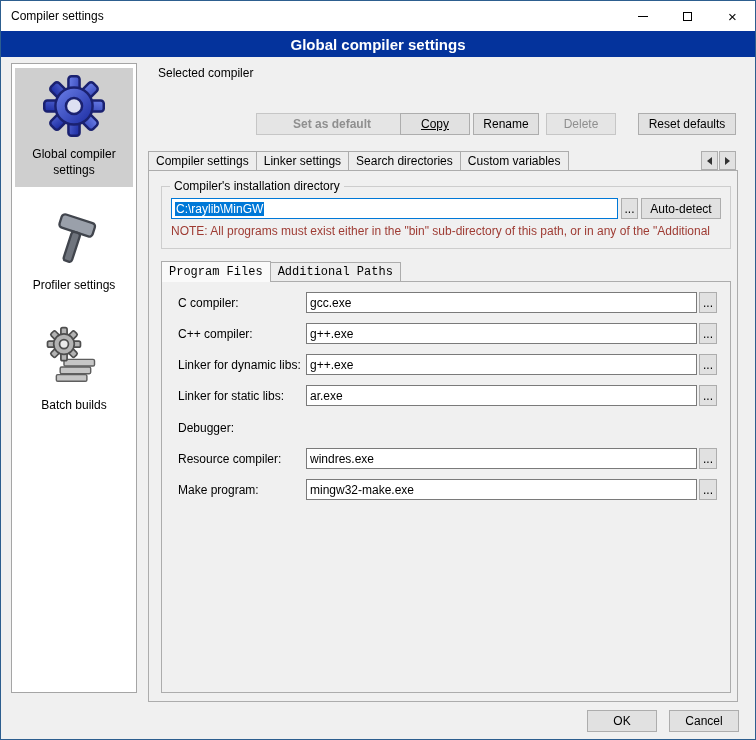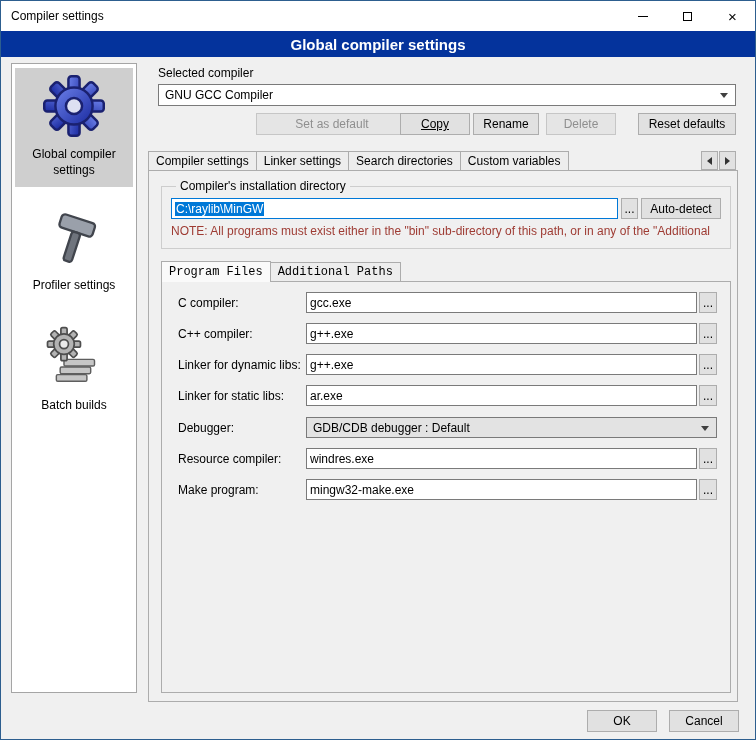--- a/index.html
+++ b/index.html
@@ -41,21 +41,21 @@
   
   .sc-label { position: absolute; left: 157px; top: 65px; }
   .combo { position: absolute; border: 1px solid #7A7A7A; background: #FFF;
            display: flex; align-items: center; padding: 0 22px 0 6px; white-space: nowrap; overflow: hidden; }
   .combo.gray { background: #E3E3E3; }
   .caret { position: absolute; right: 7px; top: 50%; margin-top: -2px; width: 0; height: 0;
            border-left: 4px solid transparent; border-right: 4px solid transparent;
            border-top: 5px solid #404040; }
   .main-combo { left: 157px; right: 19px; top: 83px; height: 22px; }
 
-  .b-setdef { left: 255px; top: 112px; width: 152px; }
+  .b-setdef { left: 255px; top: 112px; width: 152px; font-weight: bold; }
   .b-copy   { left: 399px; top: 112px; width: 70px; text-decoration: underline; }
   .b-rename { left: 472px; top: 112px; width: 66px; }
   .b-delete { left: 545px; top: 112px; width: 70px; }
   .b-reset  { right: 19px; top: 112px; width: 98px; }
 
   
   .tabstrip { position: absolute; left: 147px; top: 149px; right: 56px; height: 21px;
               display: flex; align-items: flex-end; overflow: hidden; z-index: 3; }
   .tab { flex: 0 0 auto; height: 19px; margin-bottom: 1px; margin-right: -1px;
          border: 1px solid #ACACAC; border-bottom: none; background: #EDEDED;
@@ -69,21 +69,21 @@
            border-right: 5px solid #333; }
   .tri-r { width: 0; height: 0; border-top: 4px solid transparent; border-bottom: 4px solid transparent;
            border-left: 5px solid #333; }
 
   
   .mainpanel { position: absolute; left: 147px; top: 169px; right: 17px; height: 532px;
                border: 1px solid #ACACAC; background: #F0F0F0; }
 
   .groupbox { position: absolute; left: 12px; top: 8px; right: 6px; height: 70px;
               border: 1px solid #CDCDCD; }
-  .groupbox legend { padding: 0 4px; margin-left: 14px; font-size: 12px; }
+  .groupbox legend { padding: 0 4px; margin-left: 8px; font-size: 12px; }
   .dirrow { display: flex; gap: 3px; margin: 5px 9px 0; }
   .tinput { background: #FFF; border: 1px solid #7A7A7A; padding: 5px 3px;
             display: flex; align-items: center; white-space: nowrap; overflow: hidden; font-size: 12px; }
   .tinput.focused { border-color: #0078D7; }
   .sel { background: #0078D7; color: #FFF; padding: 0 1px; }
   .dirrow .tinput { flex: 1; height: 21px; }
   .dirrow .btn { position: static; height: 21px; }
   .sbtn { width: 17px; }
   .adbtn { width: 80px; }
   .note { margin: 5px 9px 0; color: #9E3B33; white-space: nowrap; overflow: hidden; }
@@ -171,24 +171,20 @@
         <g transform="translate(8 2) scale(0.72)">
           <use href="#gear-shape" fill="#B3B3B3" stroke="#4E4E4E" stroke-width="5"></use>
           <circle cx="50" cy="50" r="13" fill="#E9E9E9" stroke="#4E4E4E" stroke-width="5"></circle>
         </g>
       </svg>
       <span class="side-label">Batch builds</span>
     </div>
   </div>
 
   <span class="sc-label">Selected compiler</span>
-  <div class="combo main-combo">
-    <span>GNU GCC Compiler</span>
-    <span class="caret"></span>
-  </div>
 
   <button class="btn disabled b-setdef">Set as default</button>
   <button class="btn b-copy">Copy</button>
   <button class="btn b-rename">Rename</button>
   <button class="btn disabled b-delete">Delete</button>
   <button class="btn b-reset">Reset defaults</button>
 
   <div class="tabstrip">
     <div class="tab">Compiler settings</div>
     <div class="tab">Linker settings</div>
@@ -251,24 +247,20 @@
       <div class="frow" style="top:103px">
         <span class="flabel">Linker for static libs:</span>
         <div class="tinput finput">
           <span>ar.exe</span>
         </div>
         <button class="btn fbrowse">...</button>
       </div>
 
       <div class="frow" style="top:135px">
         <span class="flabel">Debugger:</span>
-        <div class="combo gray fselect">
-          <span>GDB/CDB debugger : Default</span>
-          <span class="caret"></span>
-        </div>
       </div>
 
       <div class="frow" style="top:166px">
         <span class="flabel">Resource compiler:</span>
         <div class="tinput finput">
           <span>windres.exe</span>
         </div>
         <button class="btn fbrowse">...</button>
       </div>
 

